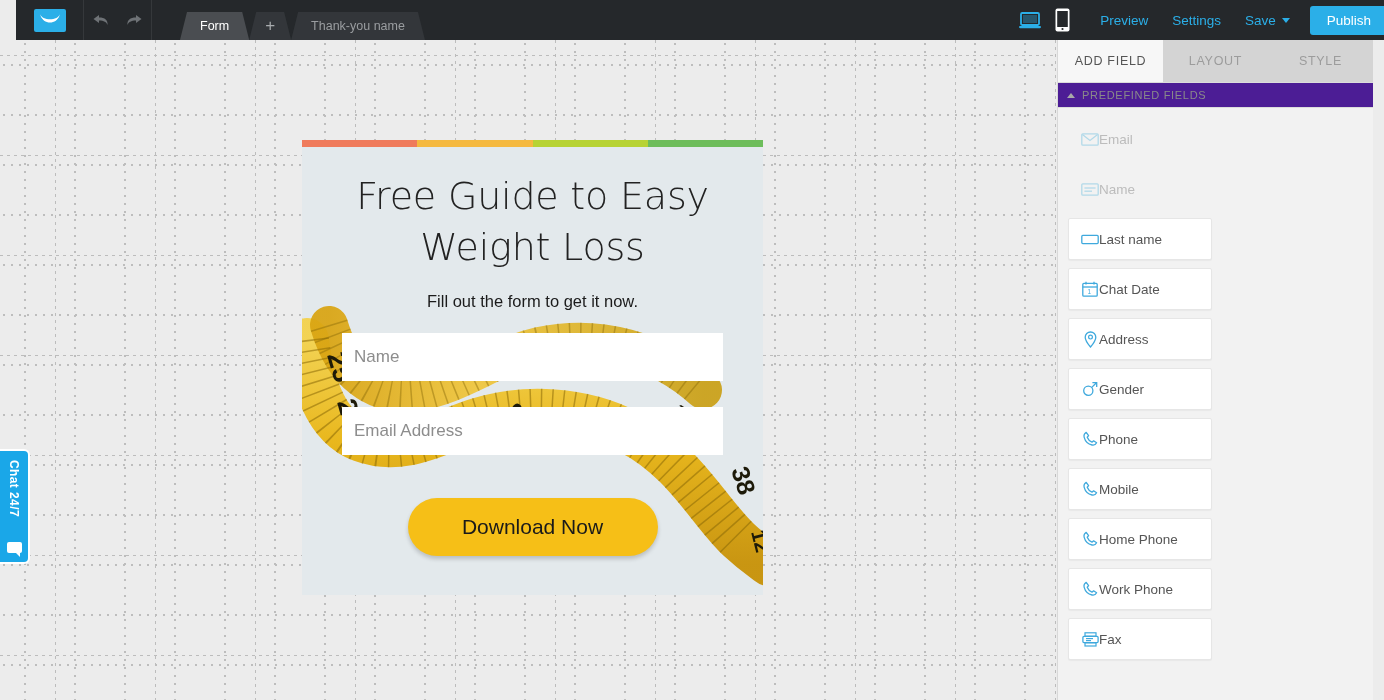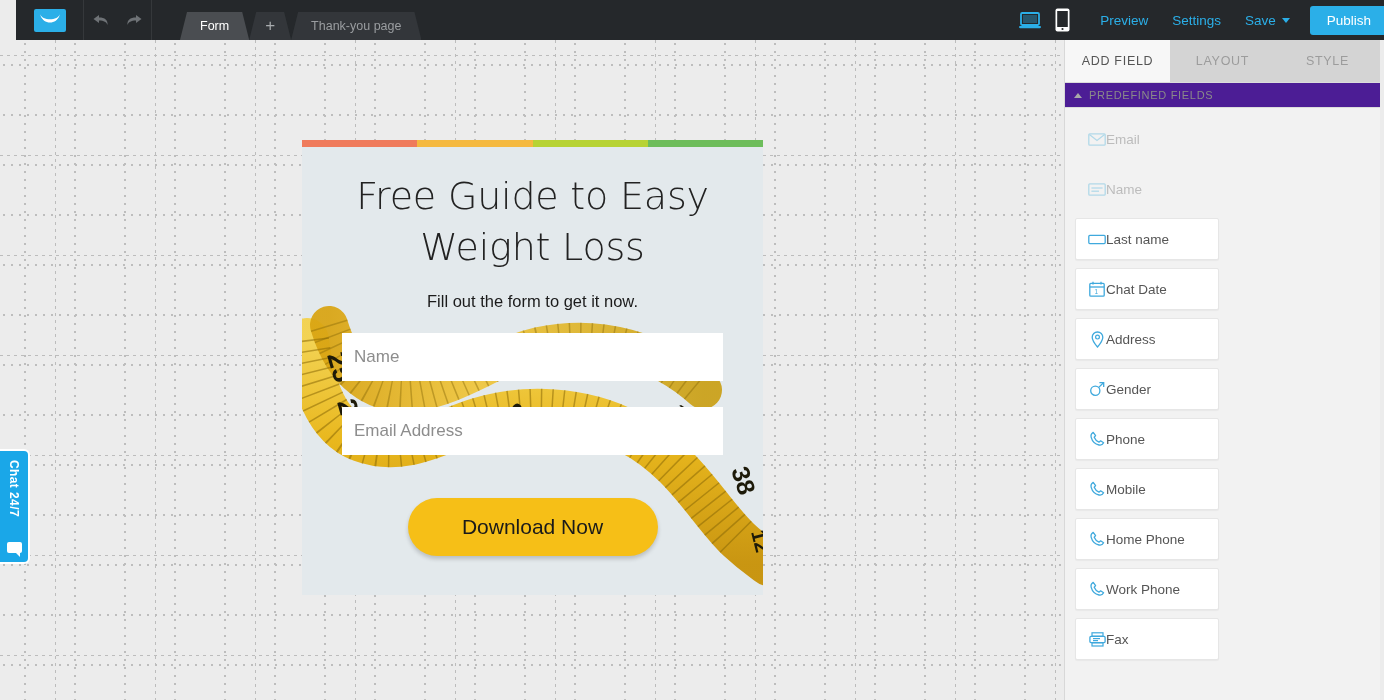--- a/index.html
+++ b/index.html
@@ -153,21 +153,21 @@
     width: 15px; height: 11px; background: #fff; border-radius: 2px;
     position: relative;
   }
   .chat-bubble::after {
     content: ""; position: absolute; right: 2px; bottom: -4px;
     border-left: 5px solid transparent; border-top: 5px solid #fff;
   }
 
   
   .panel {
-    position: absolute; top: 40px; right: 4px;
+    position: absolute; top: 40px; right: 11px;
     width: 316px; height: 660px;
     background: #f2f2f2;
     border-left: 1px solid #d8d8d8;
     overflow: hidden;
   }
   .panel-tabs { display: flex; height: 42px; background: #d4d4d4; }
   .ptab {
     flex: 1; display: flex; align-items: center; justify-content: center;
     font-size: 12.5px; letter-spacing: 0.7px; color: #9c9c9c;
     cursor: pointer; user-select: none;
@@ -236,21 +236,21 @@
       <div class="ftab active">
         <div class="shape"></div>
         <span class="lbl">Form</span>
       </div>
       <div class="ftab plus">
         <div class="shape"></div>
         <span class="lbl">+</span>
       </div>
       <div class="ftab">
         <div class="shape"></div>
-        <span class="lbl">Thank-you page</span>
+        <span class="lbl">Thank-you name</span>
       </div>
     </div>
 
     <div class="topbar-right">
       <div class="dev-icons">
         <div class="dev-ico">
           <svg width="22" height="17" viewBox="0 0 22 17">
             <rect x="2" y="1" width="18" height="12" rx="1.2" fill="none" stroke="#2bafe8" stroke-width="1.8"></rect>
             <rect x="4" y="3" width="14" height="8" fill="#2bafe8" opacity="0.35"></rect>
             <rect x="0" y="14" width="22" height="2.2" rx="1.1" fill="#2bafe8"></rect>

